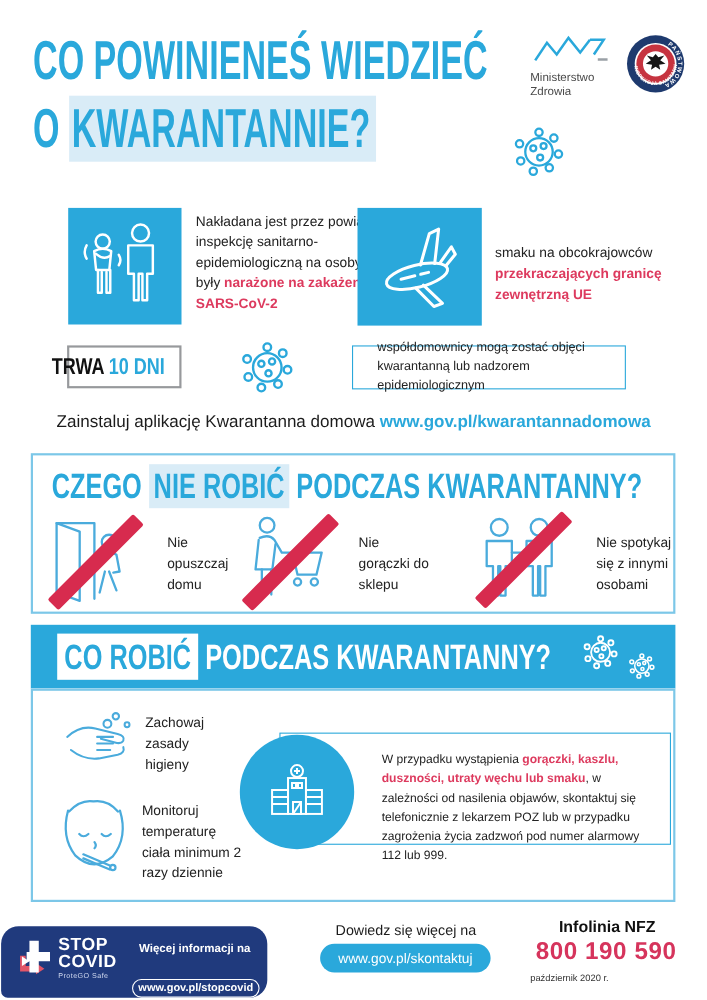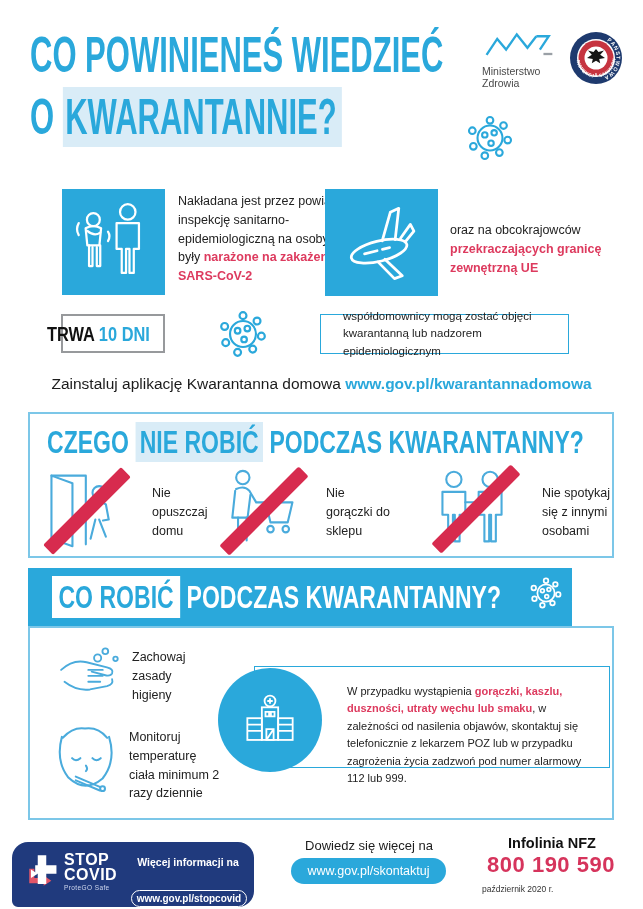--- a/index.html
+++ b/index.html
@@ -133,21 +133,21 @@
       <g transform="rotate(-14 50 55)">
         <ellipse cx="46" cy="58" rx="31" ry="11"></ellipse>
         <path d="M52 48 L68 20 L78 18 L66 50"></path>
         <path d="M50 68 L64 90 L55 91 L42 69"></path>
         <path d="M72 50 L86 38 L88 46 L76 55"></path>
         <path d="M30 57 h14 m6 0 h8"></path>
       </g>
     </svg>
   </div>
   <div class="abs body-text" style="left:450px;top:221px;width:162px;">
-    <span>oraz na obcokrajowców </span><span class="red">przekraczających granicę zewnętrzną UE</span>
+    <span>smaku na obcokrajowców </span><span class="red">przekraczających granicę zewnętrzną UE</span>
   </div>
 
   <div class="abs trwa-box" style="left:61px;top:314px;width:104px;height:39px;">
     <span class="cond"><span>TRWA </span><span class="trwa-blue">10 DNI</span></span>
   </div>
 
   <div class="abs" style="left:216px;top:307px;color:var(--blue);">
     <svg width="54" height="54" viewBox="0 0 50 50" fill="none" stroke="currentColor" stroke-width="2">
       <circle cx="25" cy="25" r="12"></circle>
         <circle cx="25" cy="8" r="3.2"></circle>
@@ -208,21 +208,21 @@
         <path d="M13 25 h24 v24 h-6 v28 h-5 v-28 h-2 v28 h-5 v-28 h-6 z"></path>
         <circle cx="63" cy="12" r="8"></circle>
         <path d="M51 25 h24 v24 h-6 v28 h-5 v-28 h-2 v28 h-5 v-28 h-6 z"></path>
         <path d="M37 36 h14"></path>
       </svg>
       <div class="slash" style="left:-10px;top:34px;width:112px;height:14px;"></div>
     </div>
     <div class="abs body-text" style="left:512px;top:70px;width:82px;">Nie spotykaj się z innymi osobami</div>
   </div>
 
-  <div class="abs do-band" style="left:28px;top:568px;width:544px;height:58px;">
+  <div class="abs do-band" style="left:28px;top:568px;width:586px;height:58px;">
     <div class="abs sec-head" style="left:24px;top:12px;">
       <span class="cond"><span class="chip">CO ROBIĆ</span><span style="color:#fff;"> </span><span style="color:#fff;"> PODCZAS KWARANTANNY?</span></span>
     </div>
     <div class="abs" style="left:500px;top:7px;color:#fff;">
       <svg width="36" height="36" viewBox="0 0 50 50" fill="none" stroke="currentColor" stroke-width="2.4">
         <circle cx="25" cy="25" r="12"></circle>
           <circle cx="25" cy="8" r="3.2"></circle>
           <circle cx="38" cy="13" r="3.2"></circle>
         <circle cx="42" cy="27" r="3.2"></circle>
           <circle cx="34" cy="39" r="3.2"></circle>
@@ -285,21 +285,21 @@
         <path d="M27 23 h4 v5 h-4 z M33 23 h4 v5 h-4 z"></path>
         <path d="M28 42 h8 v12 h-8 z M28 54 l8 -12"></path>
         <rect x="7" y="30" width="16" height="24"></rect>
         <path d="M7 37 h16 M7 44 h16"></path>
         <rect x="41" y="30" width="16" height="24"></rect>
         <path d="M41 37 h16 M41 44 h16"></path>
       </svg>
     </div>
   </div>
 
-  <div class="abs navy-box" style="left:12px;top:842px;width:242px;height:65px;">
+  <div class="abs navy-box" style="left:1px;top:842px;width:242px;height:65px;">
     <svg class="abs" style="left:13px;top:11px;" width="34" height="40" viewBox="0 0 40 46">
       <path d="M8 18 v14 h16" stroke="#E25568" stroke-width="6" fill="none"></path>
       <path d="M22 26 l9 6 l-9 6 z" fill="#E25568"></path>
       <path d="M15 2 h10 v12 h12 v10 h-12 v12 h-10 v-12 h-3 v-10 h3 z" fill="#fff"></path>
       <path d="M15 24 l-8 -5 v10 z" fill="#fff"></path>
     </svg>
     <div class="abs" style="left:52px;top:10px;">
       <div class="stop-word">STOP</div>
       <div class="stop-word">COVID</div>
       <div class="stop-sub">ProteGO Safe</div>

